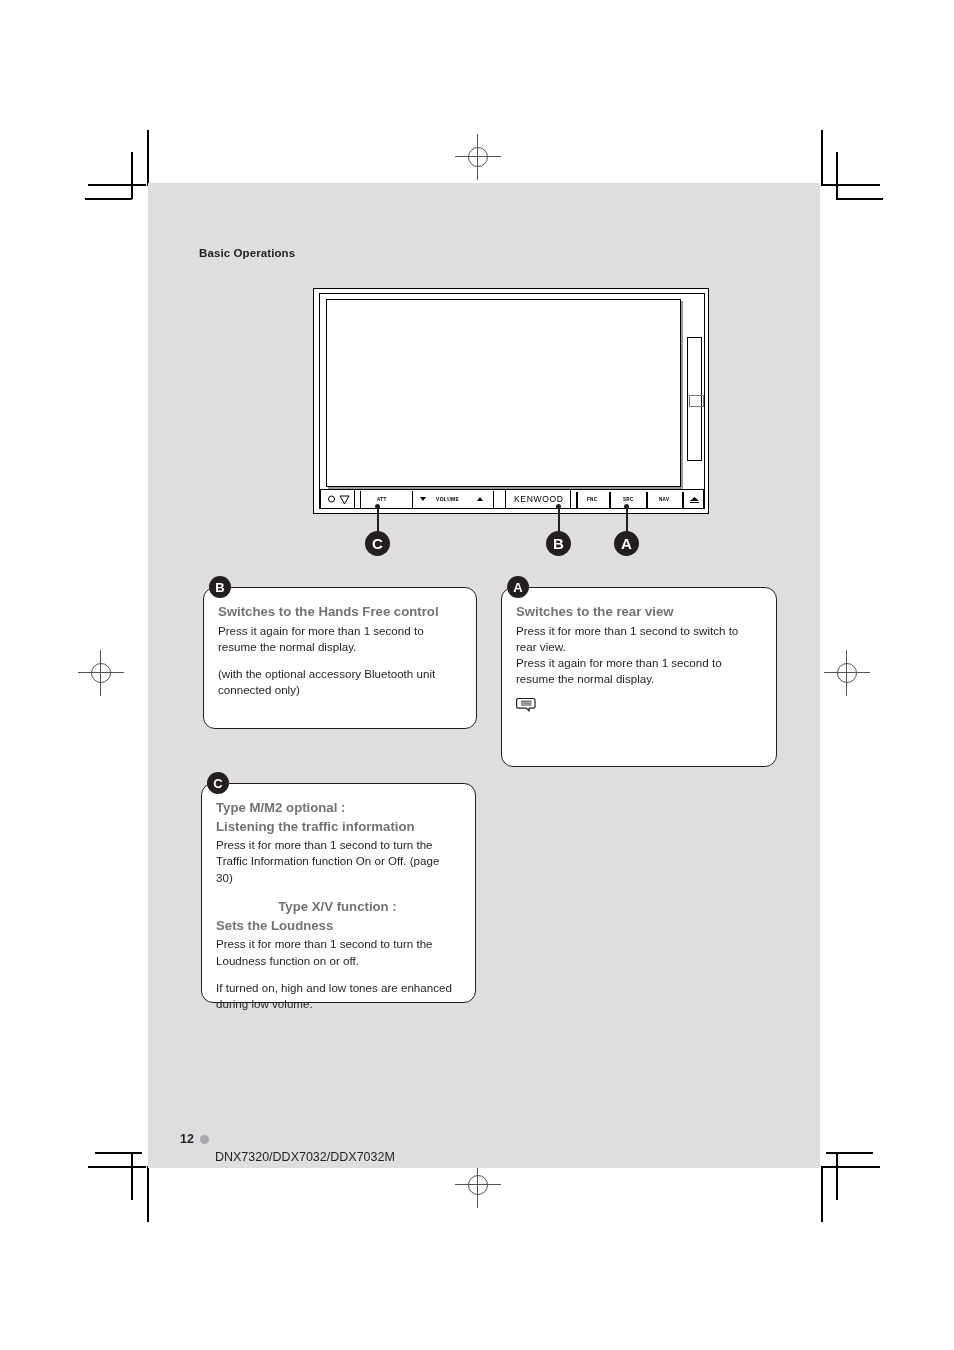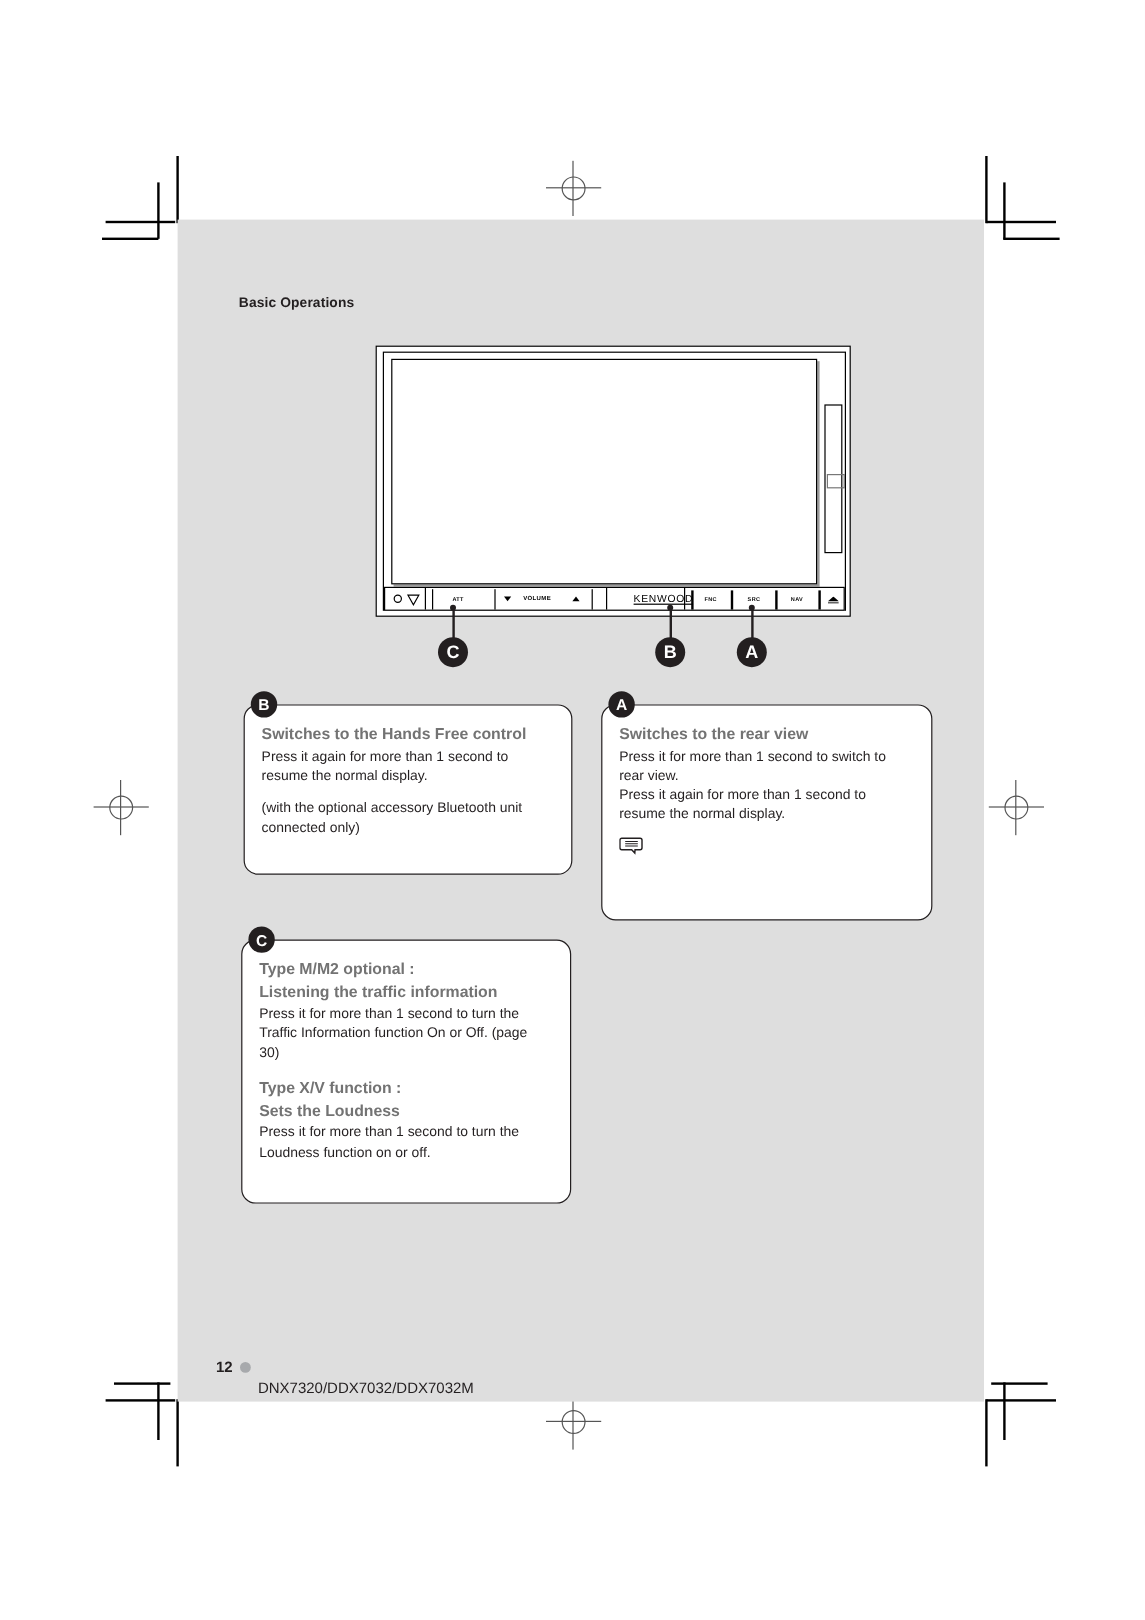--- a/index.html
+++ b/index.html
@@ -252,21 +252,21 @@
     justify-content: center;
     z-index: 3;
   }
   .box-h {
     font-size: 13.2px;
     font-weight: bold;
     color: #737373;
     line-height: 16.6px;
     margin: 0 0 2px 0;
   }
-  .box-h.spaced { margin-top: 13px; }
+  .box-h.spaced { margin-top: 13px; text-align: center; }
   .box-p {
     font-size: 11.6px;
     color: #231f20;
     line-height: 16.3px;
     margin: 0;
   }
   .box-p + .box-p.gap { margin-top: 11px; }
 
   .note-icon {
     margin: 9px 0 3px 0;
@@ -379,21 +379,21 @@
       <div class="btn-label" style="left:56px;">ATT</div>
       <div class="keyslant" style="left:91px;"></div>
 
       <div class="tri tri-down" style="left:99px;"></div>
       <div class="btn-label" style="left:115px; font-size:5px;">VOLUME</div>
       <div class="tri tri-up" style="left:156px;"></div>
       <div class="keyslant" style="left:172px;"></div>
 
       <div class="bar-divider" style="left:184px;"></div>
 
-      <div class="btn-brand" style="left:207px;text-decoration:underline;">KENWOOD</div>
+      <div class="btn-brand" style="left:193px;">KENWOOD</div>
 
       <div class="bar-divider" style="left:249px;"></div>
 
       <div class="key-tick" style="left:255px;"></div>
       <div class="btn-label" style="left:266px;">FNC</div>
       <div class="key-tick" style="left:288px;"></div>
 
       <div class="btn-label" style="left:302px;">SRC</div>
       <div class="key-tick" style="left:325px;"></div>
 
@@ -448,19 +448,20 @@
 </div>
 
 <div class="info-box" style="left:201px; top:783px; width:275px; height:220px;">
   <div class="box-badge" style="left:5px; top:-12px;">C</div>
   <div class="box-h">Type M/M2 optional :</div>
   <div class="box-h" style="margin-top:0;">Listening the traffic information</div>
   <p class="box-p">Press it for more than 1 second to turn the Traffic Information function On or Off.  (page 30)</p>
   <div class="box-h spaced">Type X/V function :</div>
   <div class="box-h" style="margin-top:0;">Sets the Loudness</div>
   <p class="box-p">Press it for more than 1 second to turn the Loudness function on or off.</p>
+  <p class="box-p gap">If turned on, high and low tones are enhanced during low volume.</p>
 </div>
 
 <div id="footer">
   <span class="pg">12</span>
   <span class="bullet"></span>
   <span class="models">DNX7320/DDX7032/DDX7032M</span>
 </div>
 
 </body></html>

